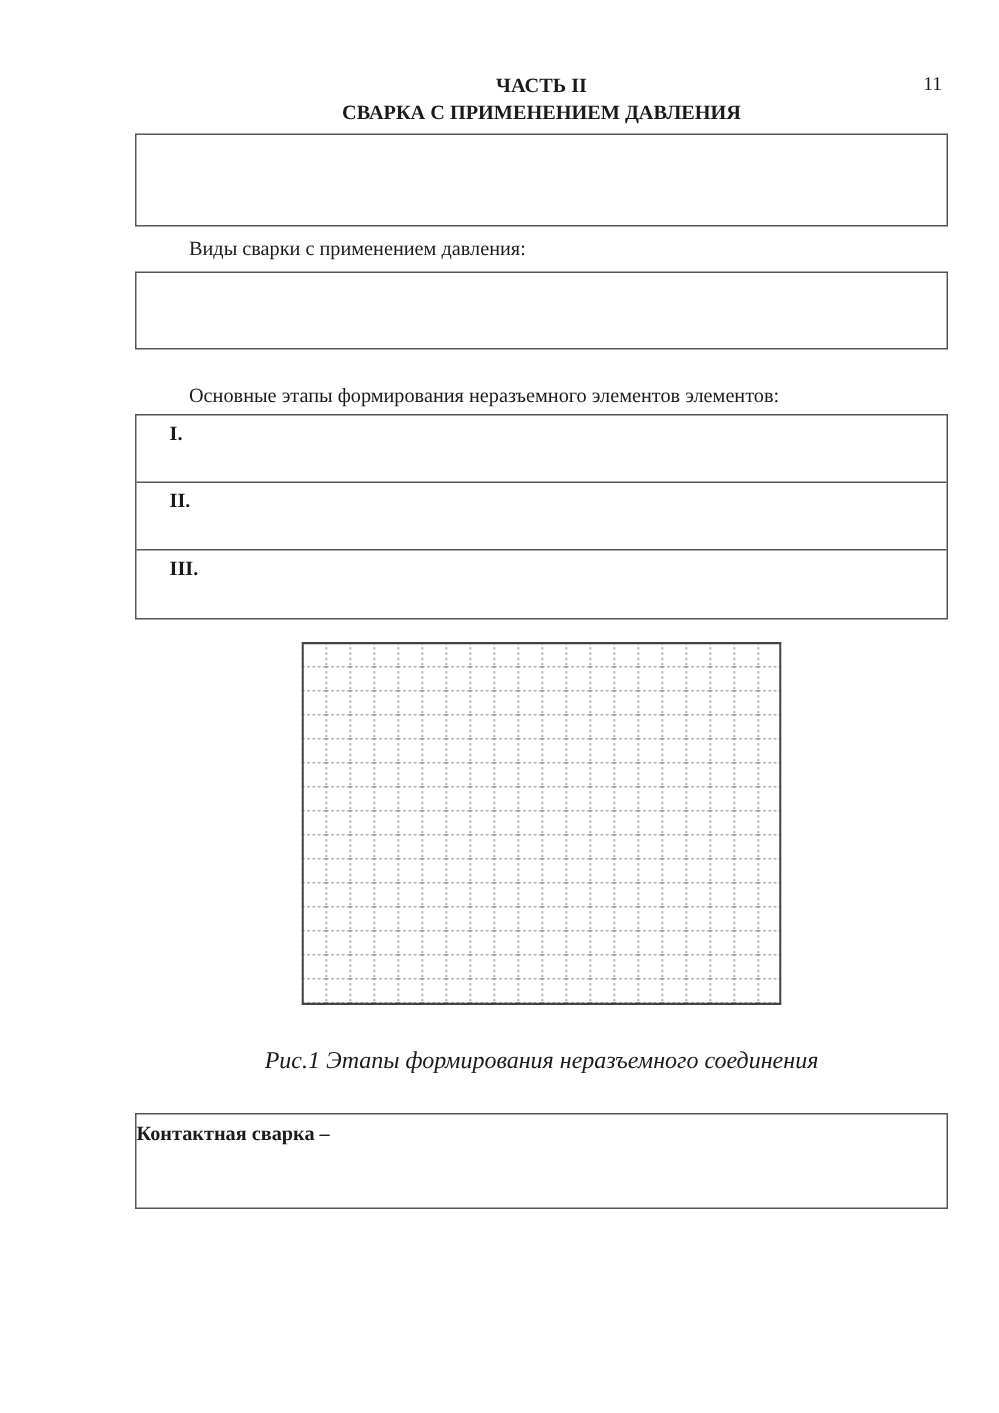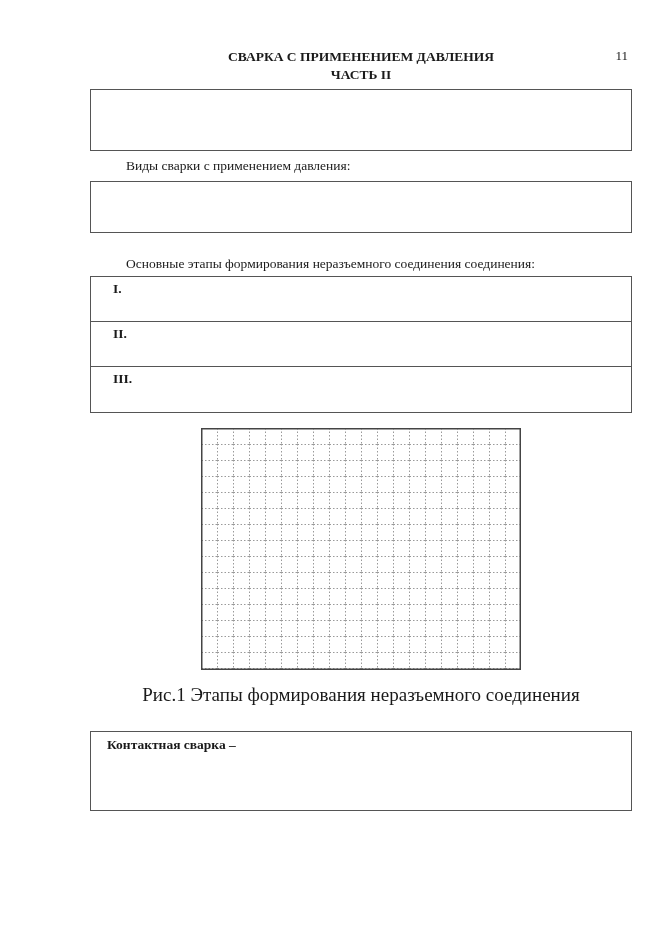--- a/index.html
+++ b/index.html
@@ -72,56 +72,57 @@
     font-weight: bold;
     font-size: 13.5px;
   }
   .stage-row:last-child { border-bottom: none; }
   .figure-wrap {
     margin-top: 15px;
     text-align: center;
   }
   .figure-wrap svg { display: block; margin: 0 auto; }
   .figure-caption {
-    margin-top: 14px;
+    margin-top: 29px;
     text-align: center;
-    font-size: 19px;
+    font-size: 16px;
+    font-style: italic;
   }
   .term-box {
     margin-top: 25px;
     border: 1px solid #555;
-    height: 80px;
+    height: 64px;
     box-sizing: border-box;
-    padding: 5px 16px;
+    padding: 5px 0;
     font-weight: bold;
     font-size: 13.5px;
   }
 </style>
 </head>
 <body>
 
 <div class="page">
 
   <div class="page-number">11</div>
 
   <div class="content">
 
     <div class="title-block">
+      <div>ЧАСТЬ II</div>
       <div>СВАРКА С ПРИМЕНЕНИЕМ ДАВЛЕНИЯ</div>
-      <div>ЧАСТЬ II</div>
     </div>
 
 
     <div class="fill-box box-essence"></div>
 
     <div class="prompt prompt-types">Виды сварки с применением давления:</div>
 
     <div class="fill-box box-types"></div>
 
-    <div class="prompt prompt-stages">Основные этапы формирования неразъемного соединения соединения:</div>
+    <div class="prompt prompt-stages">Основные этапы формирования неразъемного элементов элементов:</div>
 
     <div class="stages-box">
       <div class="stage-row">
         <span>I.</span>
       </div>
       <div class="stage-row">
         <span>II.</span>
       </div>
       <div class="stage-row">
         <span>III.</span>

